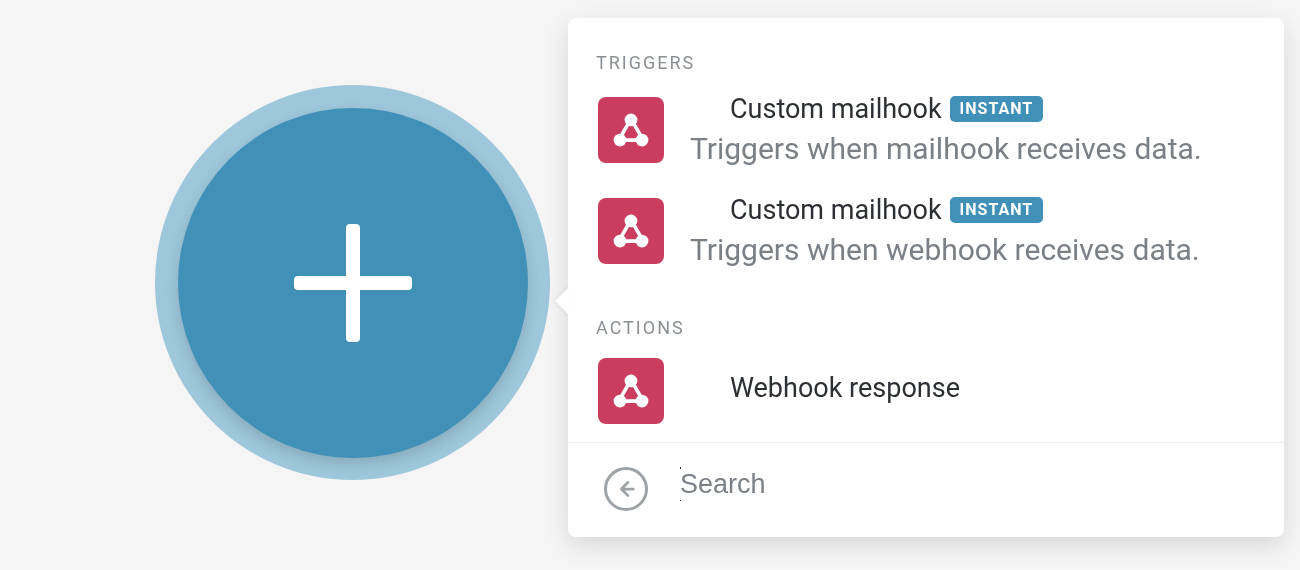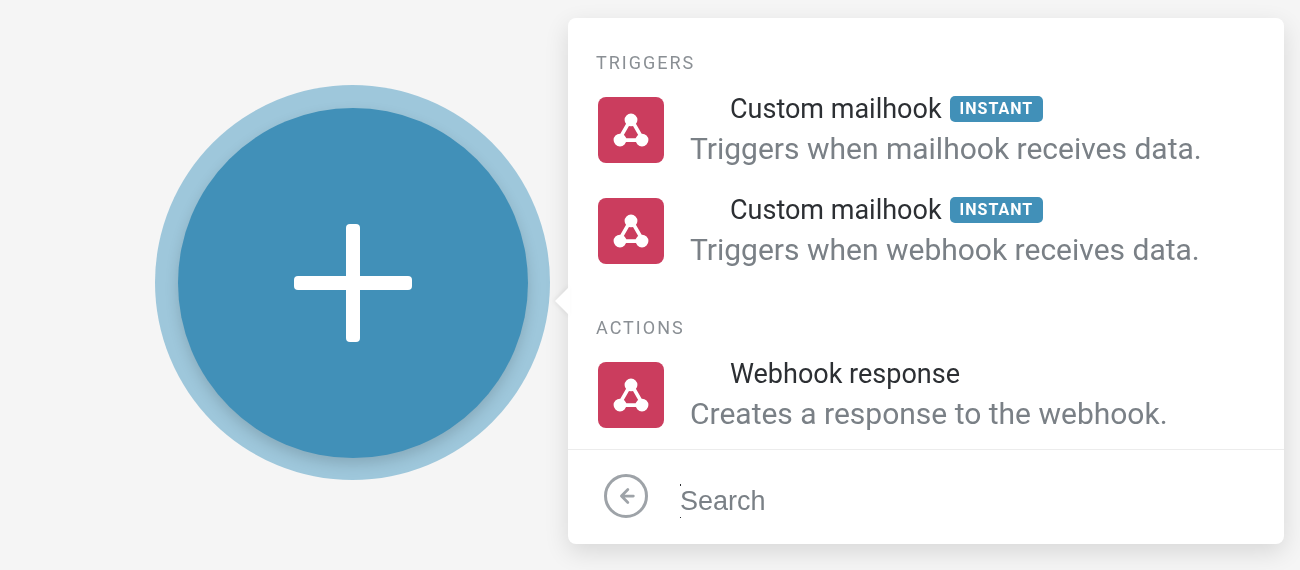--- a/index.html
+++ b/index.html
@@ -113,21 +113,21 @@
     line-height: 1.4;
   }
   .item-desc {
     font-size: 30px;
     color: #7a8086;
   }
 
   .search-row {
     border-top: 1px solid #ececec;
     display: flex;
-    align-items: flex-end;
+    align-items: flex-start;
     gap: 32px;
     padding: 24px 30px 26px 36px;
   }
   .back-btn {
     width: 44px;
     height: 44px;
     border-radius: 50%;
     border: 3px solid #9ea3a8;
     display: flex;
     align-items: center;
@@ -233,21 +233,20 @@
           <path d="M21 17 L13 31" stroke-linecap="round"></path>
           <path d="M27 17 L35 31" stroke-linecap="round"></path>
           <path d="M17 35 L31 35" stroke-linecap="round"></path>
         </g>
       </svg>
     </div>
     <div class="item-body">
       <div class="item-title-row">
         <span class="item-title">Webhook response</span>
       </div>
-      <div class="item-desc">Creates a response to the webhook.</div>
     </div>
   </div>
 
   <div class="search-row">
     <div class="back-btn">
       <svg width="22" height="22" viewBox="0 0 24 24">
         <path d="M14 5 L7 12 L14 19 M7 12 H20" fill="none" stroke="currentColor" stroke-width="3" stroke-linecap="round" stroke-linejoin="round"></path>
       </svg>
     </div>
     <div class="search-wrap">

